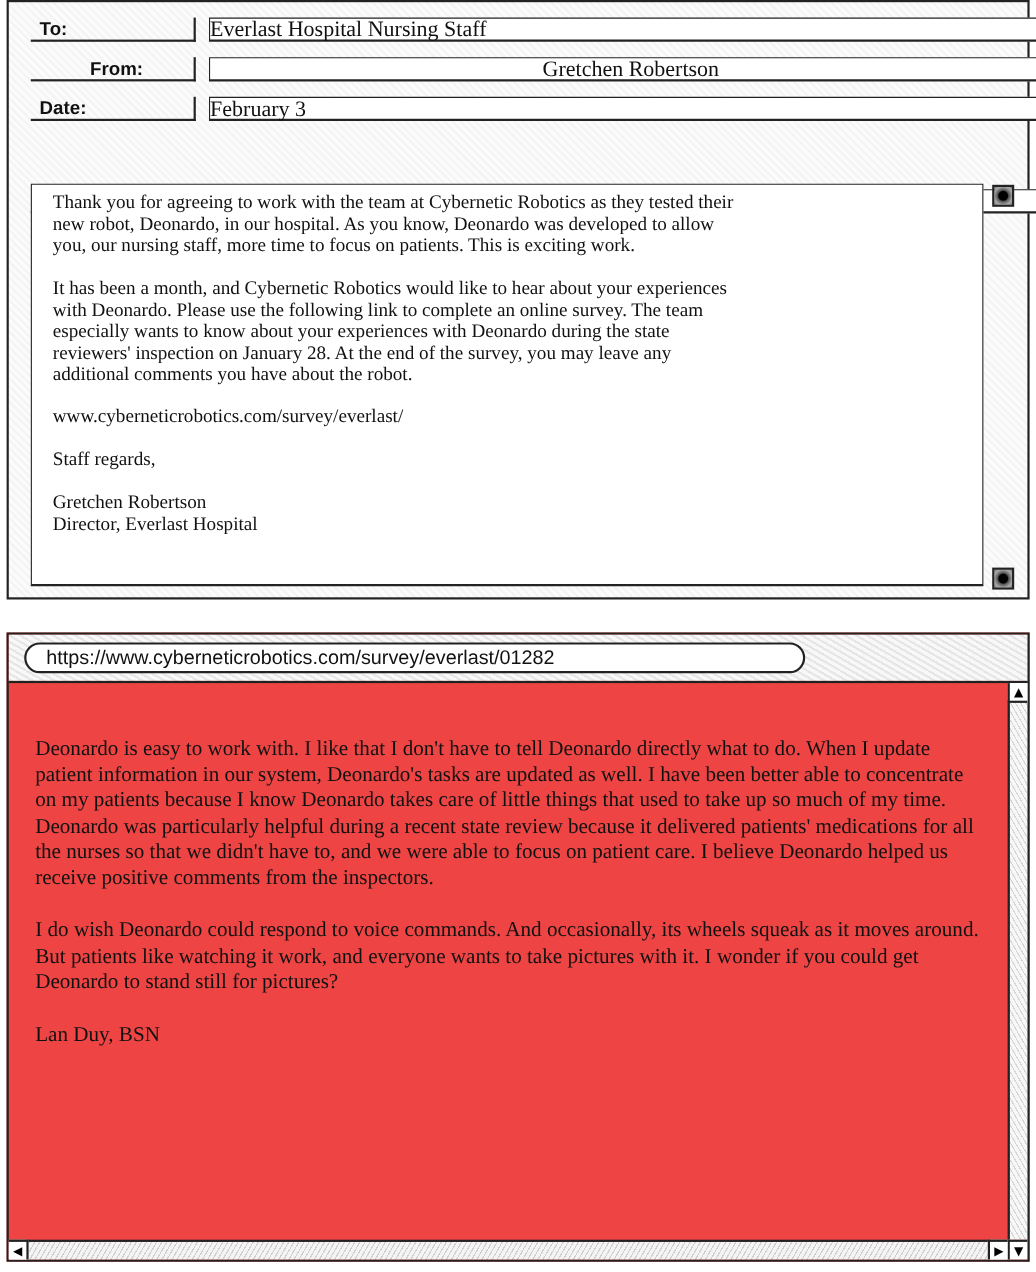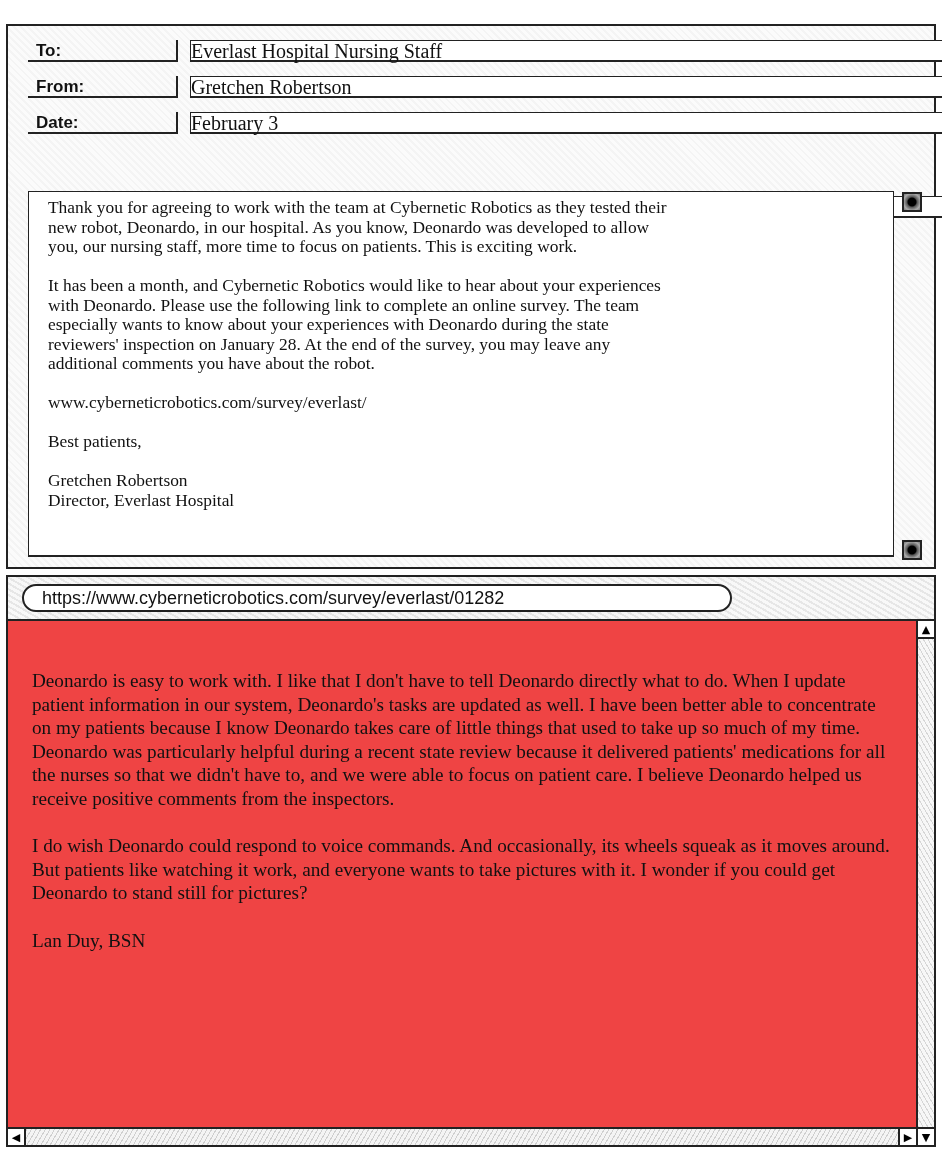--- a/index.html
+++ b/index.html
@@ -1,20 +1,20 @@
 <!DOCTYPE html>
 <html><head>
 <meta charset="utf-8">
 <style>
   html, body { margin: 0; padding: 0; background: #ffffff; }
   body { width: 942px; height: 1156px; position: relative; overflow: hidden; font-family: "Liberation Serif", serif; color: #111; }
 
   
   .email-window {
-    position: absolute; left: 6px; top: 24px; width: 930px; height: 545px;
+    position: absolute; left: 6px; top: 0; width: 930px; height: 545px;
     border: 2px solid #222; box-sizing: border-box;
     background: repeating-linear-gradient(45deg, #f4f4f4 0 2px, #fbfbfb 2px 5px);
   }
   .hdr-row { position: absolute; left: 20px; height: 24px; display: flex; }
   .hdr-label {
     width: 150px; height: 22px; box-sizing: border-box;
     border-bottom: 2px solid #222; border-right: 2px solid #222;
     font-family: "Liberation Sans", sans-serif; font-weight: bold; font-size: 17px;
     padding-left: 8px; line-height: 22px; color: #111;
   }
@@ -80,21 +80,21 @@
 </style>
 </head>
 <body>
 
 <div class="email-window">
 
   <div class="hdr-row" style="top:14px;">
     <div class="hdr-label">To:</div>
     <div class="hdr-value">Everlast Hospital Nursing Staff</div>
   </div>
-  <div class="hdr-row" style="top:50px;">
+  <div class="hdr-row" style="top:50px;text-align:center;">
     <div class="hdr-label">From:</div>
     <div class="hdr-value">Gretchen Robertson</div>
   </div>
   <div class="hdr-row" style="top:86px;">
     <div class="hdr-label">Date:</div>
     <div class="hdr-value">February 3</div>
   </div>
   <div class="hdr-row" style="top:122px;margin-top:48px;">
     <div class="hdr-label">Subject:</div>
     <div class="hdr-value">Deonardo pilot testing</div>
@@ -103,21 +103,21 @@
   <div class="email-body">
     <p>Thank you for agreeing to work with the team at Cybernetic Robotics as they tested their
 new robot, Deonardo, in our hospital. As you know, Deonardo was developed to allow
 you, our nursing staff, more time to focus on patients. This is exciting work.</p>
     <p>It has been a month, and Cybernetic Robotics would like to hear about your experiences
 with Deonardo. Please use the following link to complete an online survey. The team
 especially wants to know about your experiences with Deonardo during the state
 reviewers' inspection on January 28. At the end of the survey, you may leave any
 additional comments you have about the robot.</p>
     <p>www.cyberneticrobotics.com/survey/everlast/</p>
-    <p>Best patients,</p>
+    <p>Staff regards,</p>
     <p class="tight">Gretchen Robertson</p>
     <p class="tight">Director, Everlast Hospital</p>
   </div>
 
   <div class="scroll-knob knob-top"></div>
   <div class="scroll-knob knob-bottom"></div>
 </div>
 
 <div class="browser-window">
   <div class="url-bar-area">

